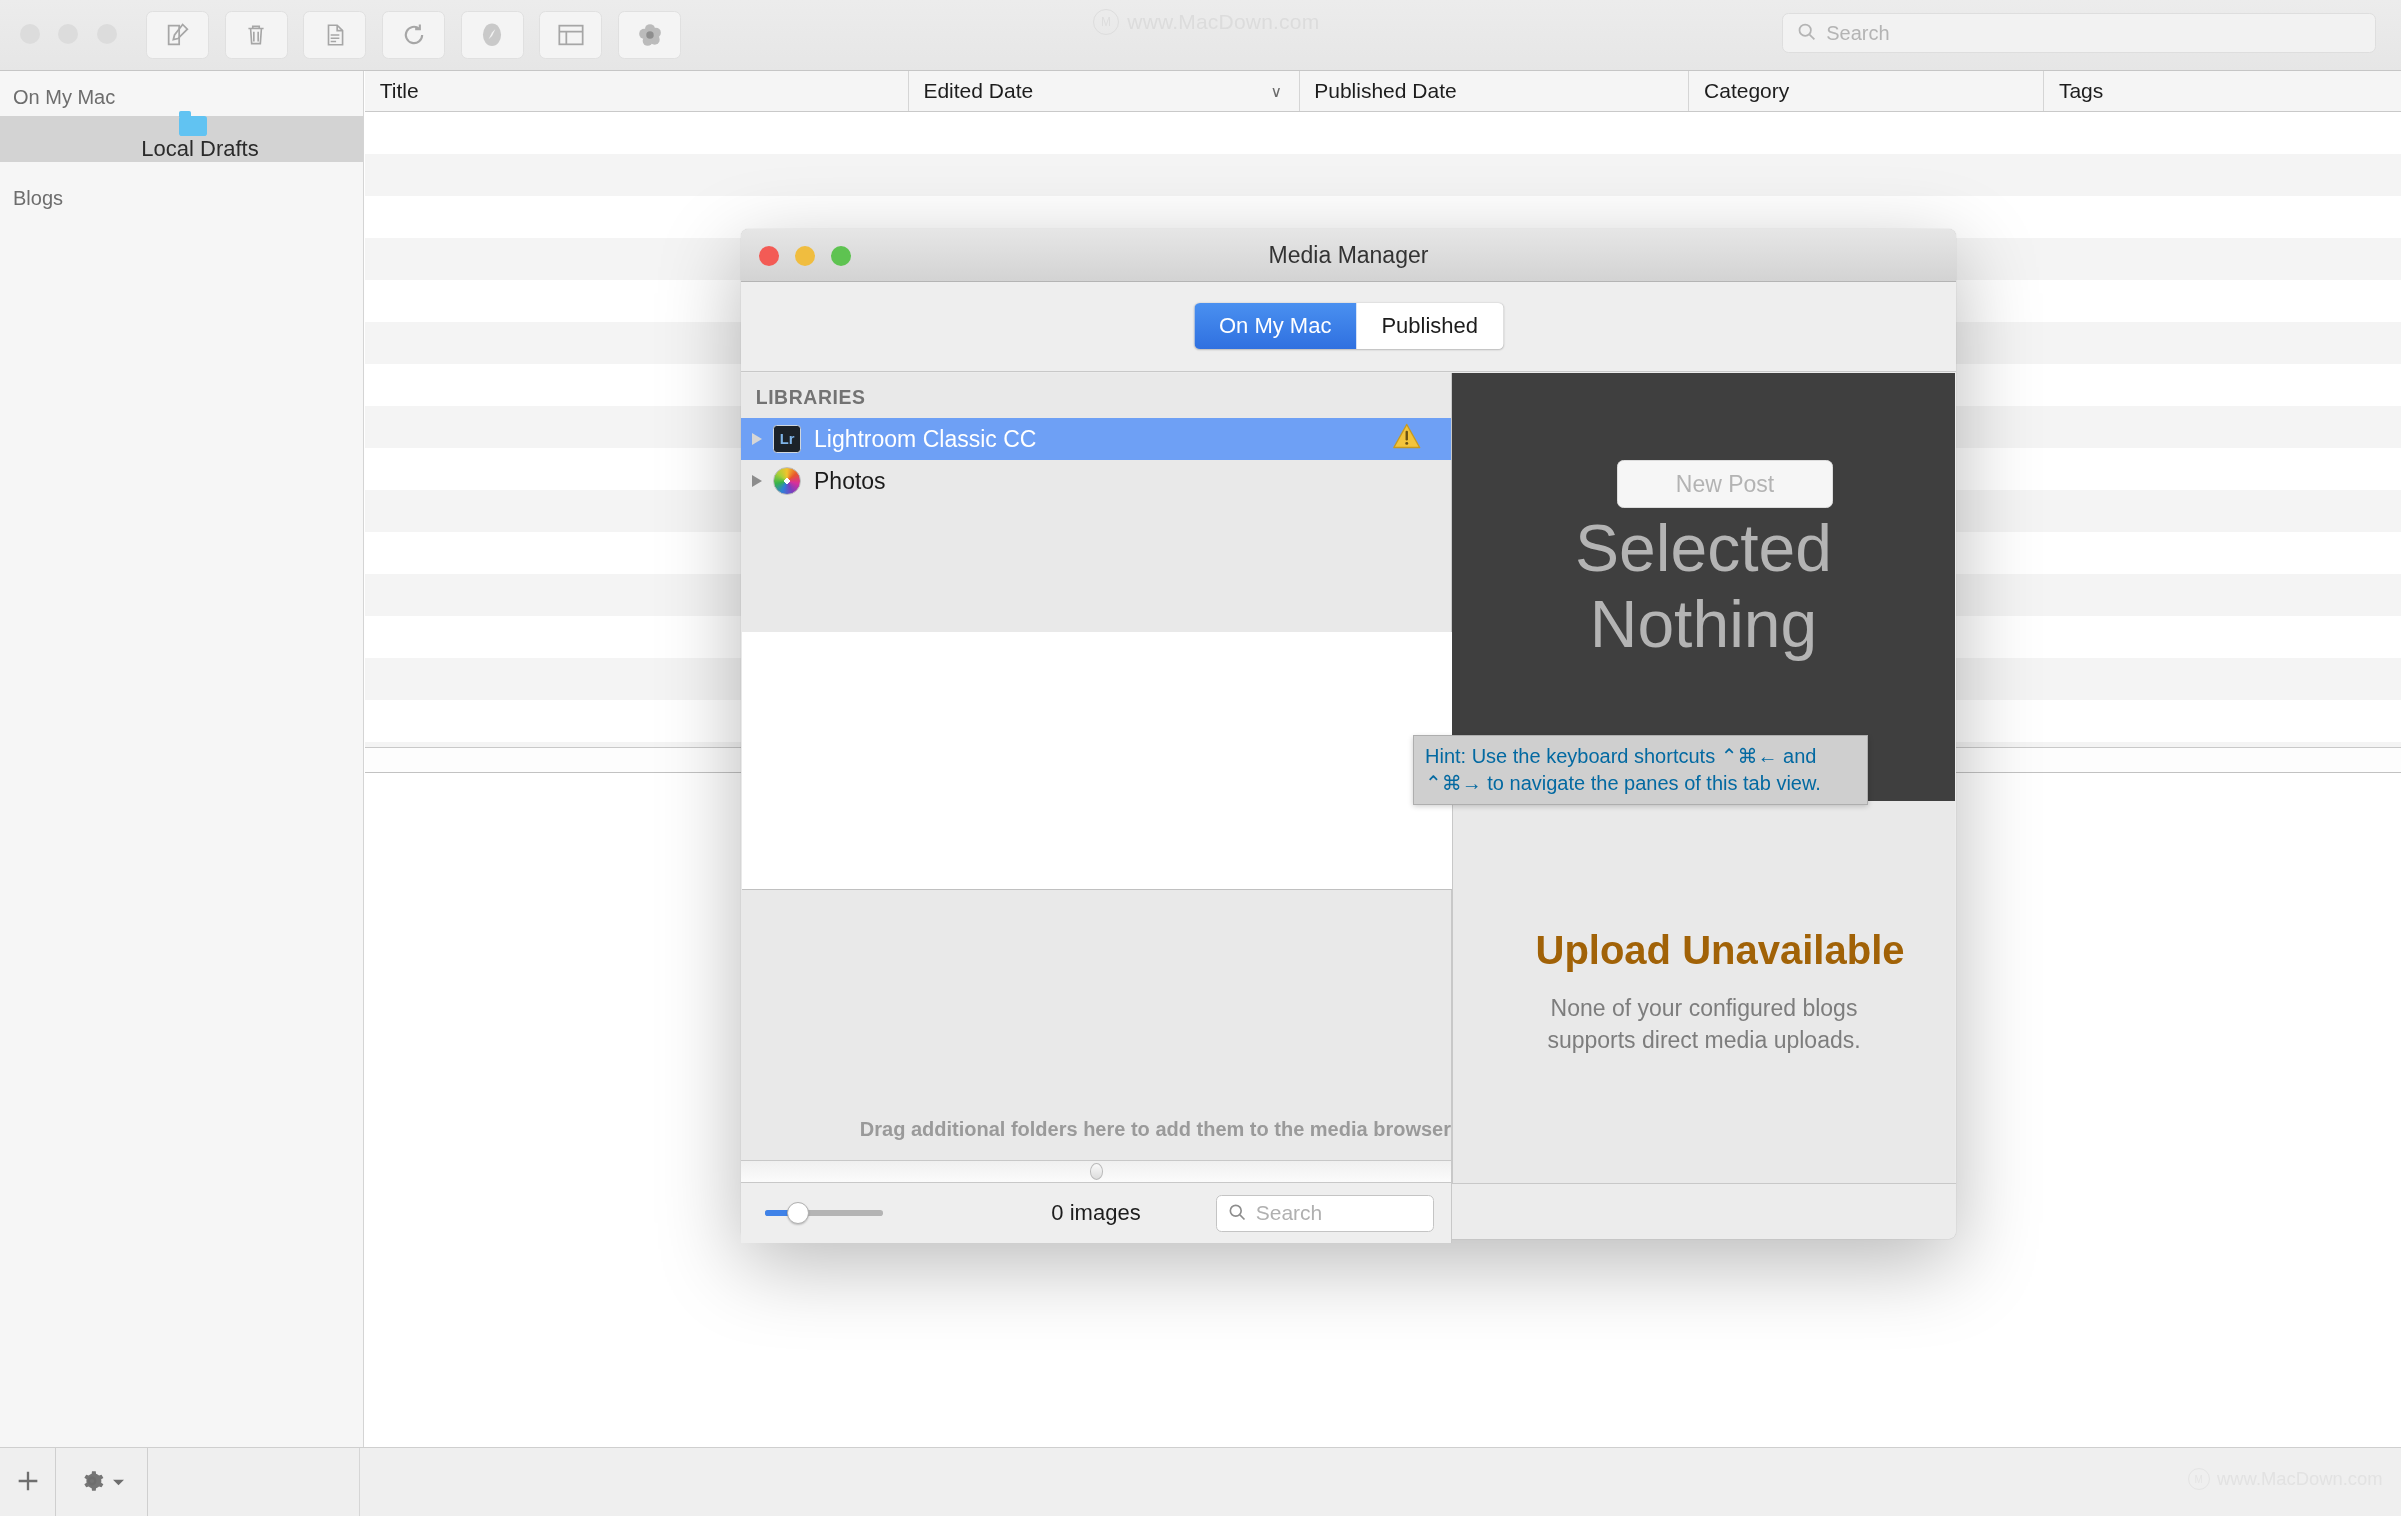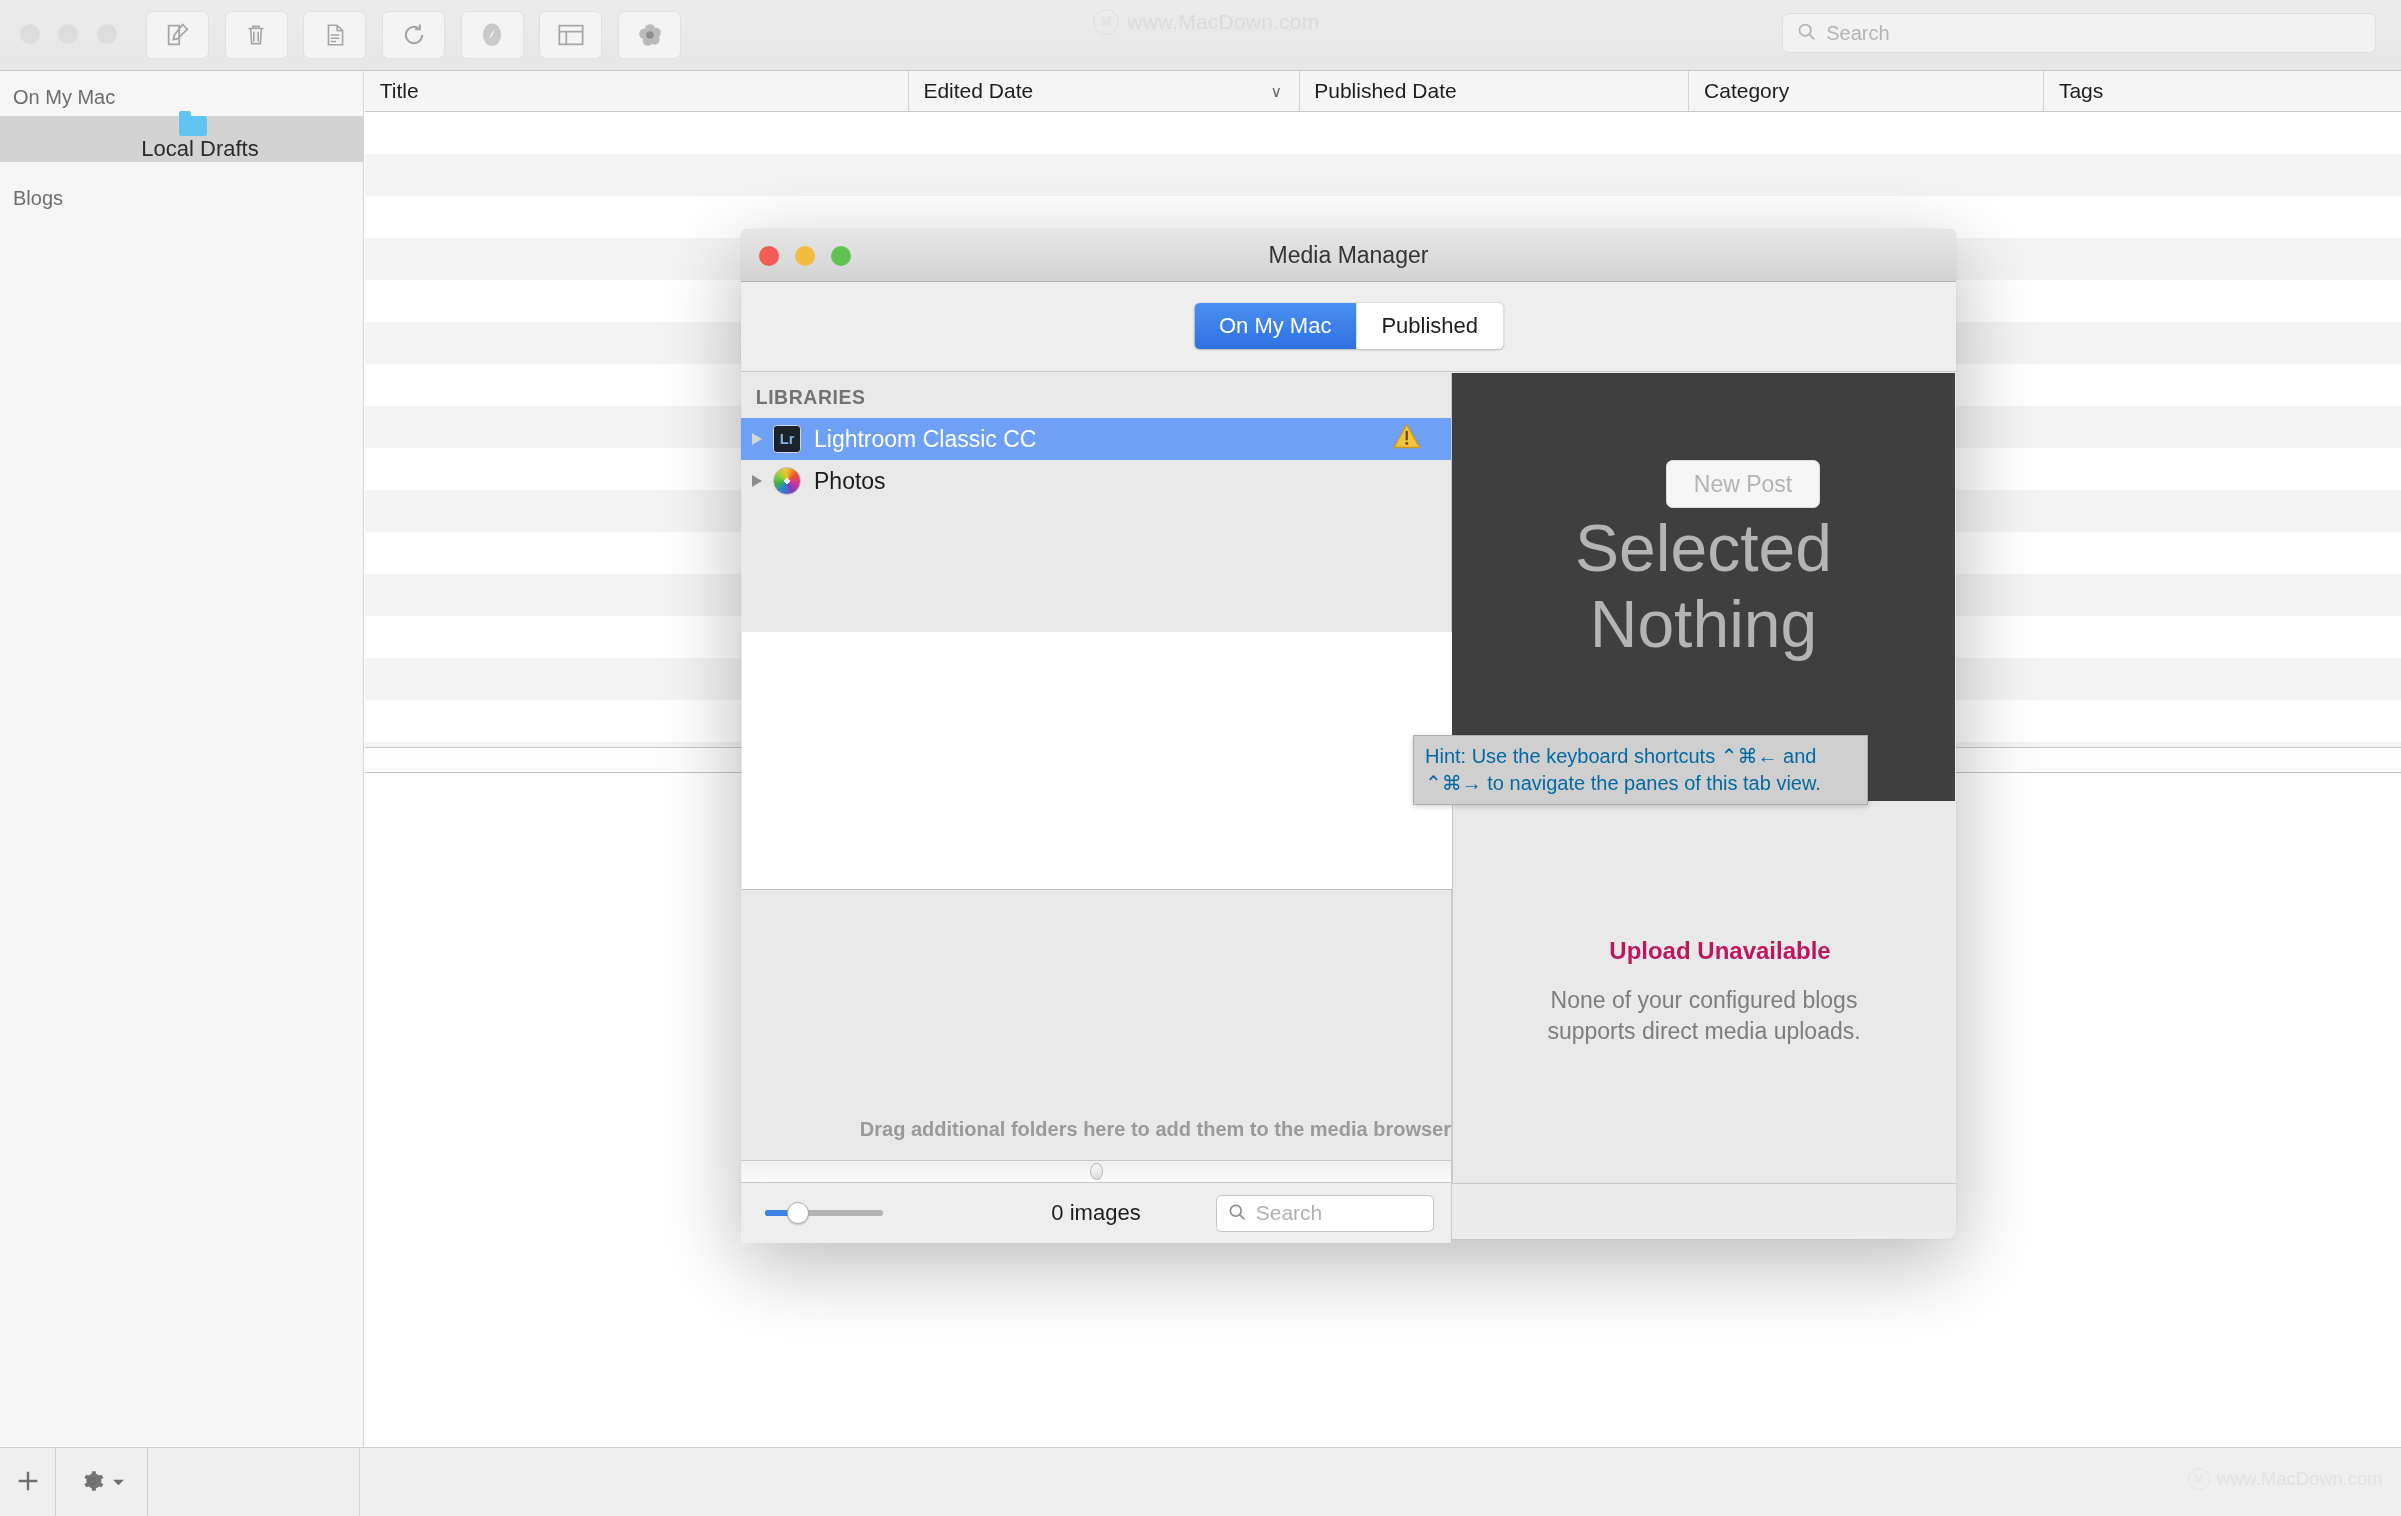--- a/index.html
+++ b/index.html
@@ -339,21 +339,21 @@
   }
   .upload-pane {
     flex: 1;
     background: #e9e9e9;
     border-left: 0.9px solid #c8c8c8;
     display: flex; flex-direction: column;
     align-items: center; justify-content: center;
     box-sizing: border-box;
   }
   .upload-title {
-    font-size: 24px; font-weight: bold; color: #be185d;
+    font-size: 40px; font-weight: bold; color: #a16207;
     margin-bottom: 20px;
     margin-left: 32px;
   }
   .upload-sub {
     font-size: 23px; color: #7d7d7d; text-align: center; line-height: 1.35;
   }
 
   
   .media-grid {
     position: absolute;
@@ -407,22 +407,22 @@
 
   .dlg-bottom {
     position: absolute; left: 0; top: 954px;
     width: 1215px; height: 56px;
     background: #ececec;
     border-top: 0.9px solid #c8c8c8;
     border-radius: 0 0 7.4px 7.4px;
     box-sizing: border-box;
   }
   .new-post-btn {
-    position: absolute; right: 136px; top: 231px;
-    width: 154px; height: 48px;
+    position: absolute; right: 123px; top: 231px;
+    width: 216px; height: 48px;
     background: #f6f6f6;
     border: 0.9px solid #dcdcdc;
     border-radius: 6.5px;
     display: flex; align-items: center; justify-content: center;
     font-size: 23px; color: #b3b3b3;
     box-sizing: border-box;
   }
 
   
   .tooltip {

